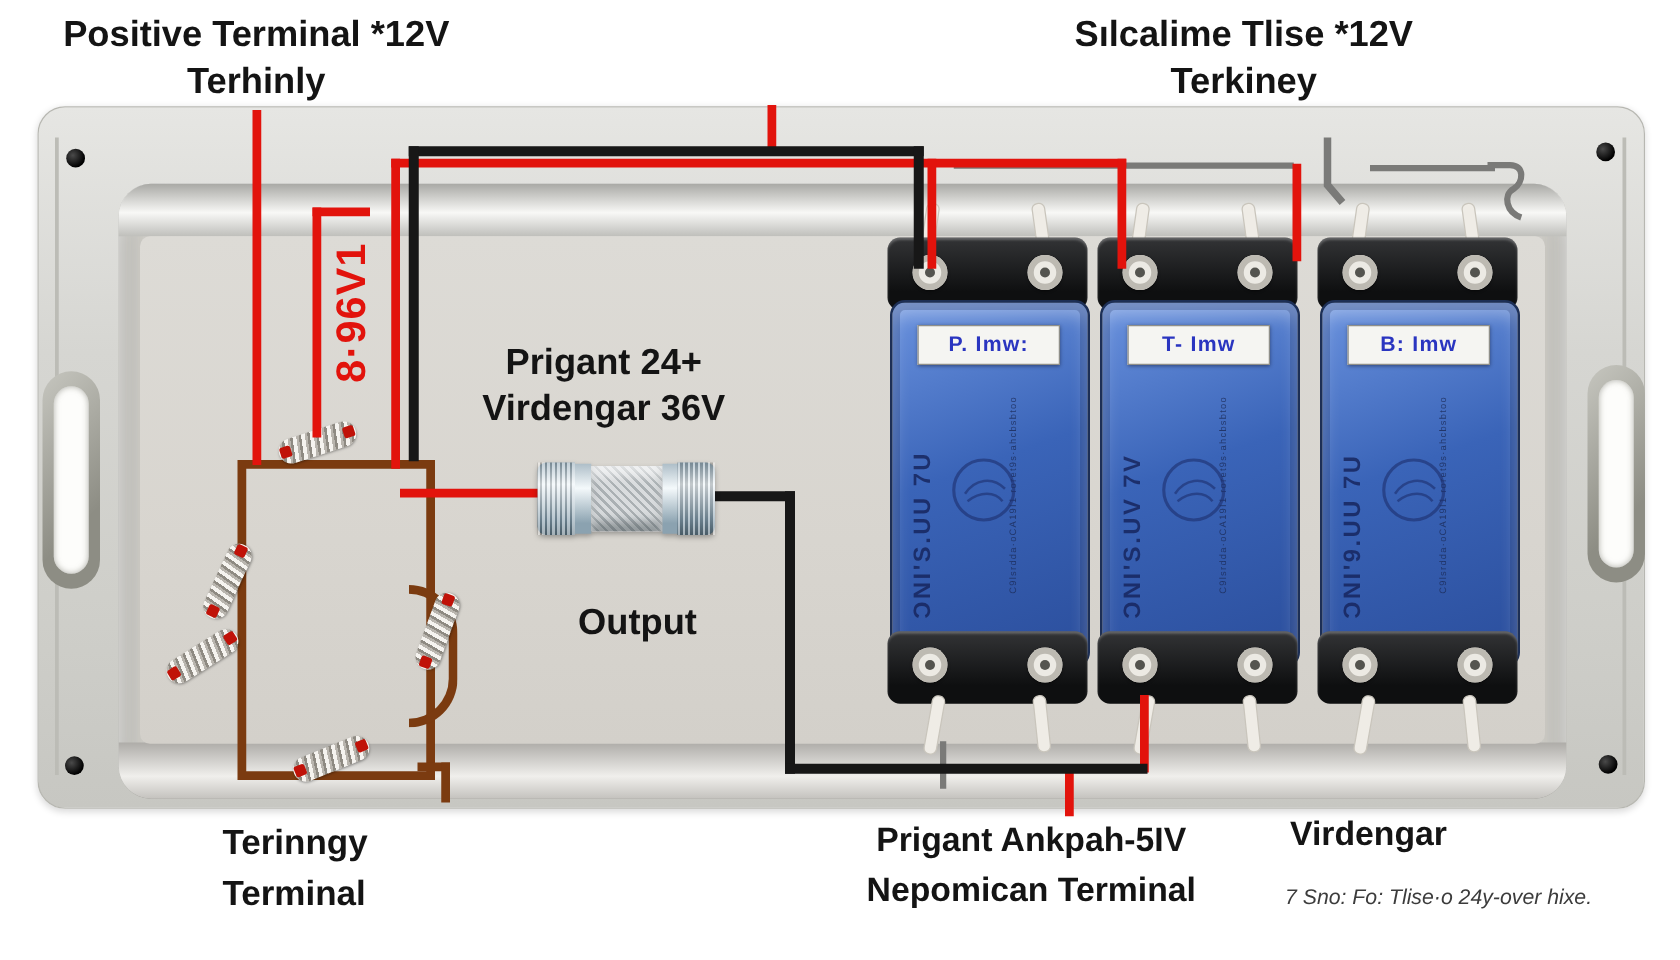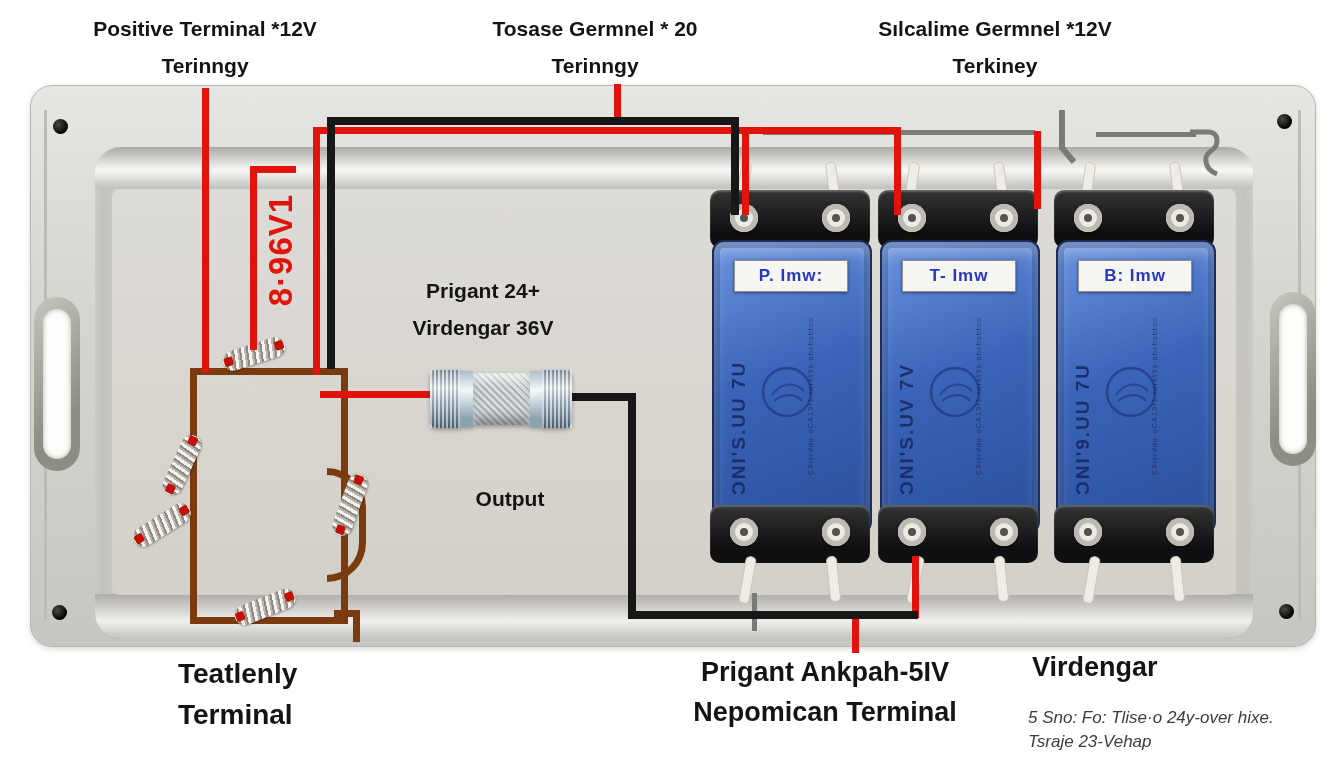--- a/index.html
+++ b/index.html
@@ -75,21 +75,21 @@
   .bat-fine-text{position:absolute;left:96px;top:155px;height:160px;width:22px;
     writing-mode:vertical-rl;transform:rotate(180deg);font-size:7.5px;color:#1b2a55;opacity:.8;
     letter-spacing:1px;overflow:hidden;line-height:9px;}
   .eyelet{position:absolute;width:28px;height:28px;border-radius:50%;background:#eceae4;
     box-shadow:inset 0 0 0 5px #bdbab2,0 1px 2px rgba(0,0,0,.5);}
   .eyelet::after{content:"";position:absolute;left:10px;top:10px;width:8px;height:8px;border-radius:50%;background:#54544f;}
   .bwire{position:absolute;width:9px;border-radius:5px;background:#efece6;border:1px solid #c9c5bc;}
   .emblem{position:absolute;left:50px;top:205px;opacity:.6;}
   
   .lbl{z-index:50;font-weight:bold;color:#141414;text-align:center;}
-  .lbl-big{font-size:21px;line-height:37px;}
+  .lbl-big{font-size:29px;line-height:37px;}
   .lbl-note{z-index:50;font-style:italic;font-weight:normal;font-size:17px;line-height:24px;
     color:#3c3c3c;text-align:left;}
 </style>
 </head>
 <body>
 
 <div id="stage">
 
   <div class="abs tray-outer"></div>
   <div class="abs seam" style="left:44px;top:110px;height:510px;"></div>
@@ -221,42 +221,37 @@
     <div class="fuse-collar" style="left:30px;"></div>
     <div class="fuse-mid"></div>
     <div class="fuse-collar" style="left:100px;"></div>
     <div class="fuse-cap r">
         <div class="fuse-rib"></div>
       </div>
   </div>
 
   <div class="abs lbl lbl-big" style="left:20px;top:10px;width:370px;">
     <div>Positive Terminal *12V</div>
-    <div>Terinngy</div>
-  </div>
-  <div class="abs lbl lbl-big" style="left:430px;top:10px;width:330px;">
-    <div>Tosase Germnel * 20</div>
-    <div>Terinngy</div>
+    <div>Terhinly</div>
   </div>
   <div class="abs lbl lbl-big" style="left:795px;top:10px;width:400px;">
-    <div>Sılcalime Germnel *12V</div>
+    <div>Sılcalime Tlise *12V</div>
     <div>Terkiney</div>
   </div>
   <div class="abs lbl lbl-big" style="left:368px;top:272px;width:230px;">
     <div>Prigant 24+</div>
     <div>Virdengar 36V</div>
   </div>
   <div class="abs lbl lbl-big" style="left:430px;top:480px;width:160px;">Output</div>
   <div class="abs lbl lbl-big" style="left:178px;top:653px;width:220px;text-align:left;line-height:41px;font-size:28px;">
-    <div>Teatlenly</div>
+    <div>Terinngy</div>
     <div>Terminal</div>
   </div>
   <div class="abs lbl" style="left:630px;top:652px;width:390px;font-size:27px;line-height:40px;">
     <div>Prigant Ankpah-5IV</div>
     <div>Nepomican Terminal</div>
   </div>
   <div class="abs lbl" style="left:1032px;top:652px;width:260px;font-size:27px;text-align:left;">Virdengar</div>
   <div class="abs lbl-note" style="left:1028px;top:706px;width:312px;">
-    <div>5 Sno: Fo: Tlise·o 24y-over hixe.</div>
-    <div>Tsraje 23-Vehap</div>
+    <div>7 Sno: Fo: Tlise·o 24y-over hixe.</div>
   </div>
 
 </div>
 
 </body></html>

